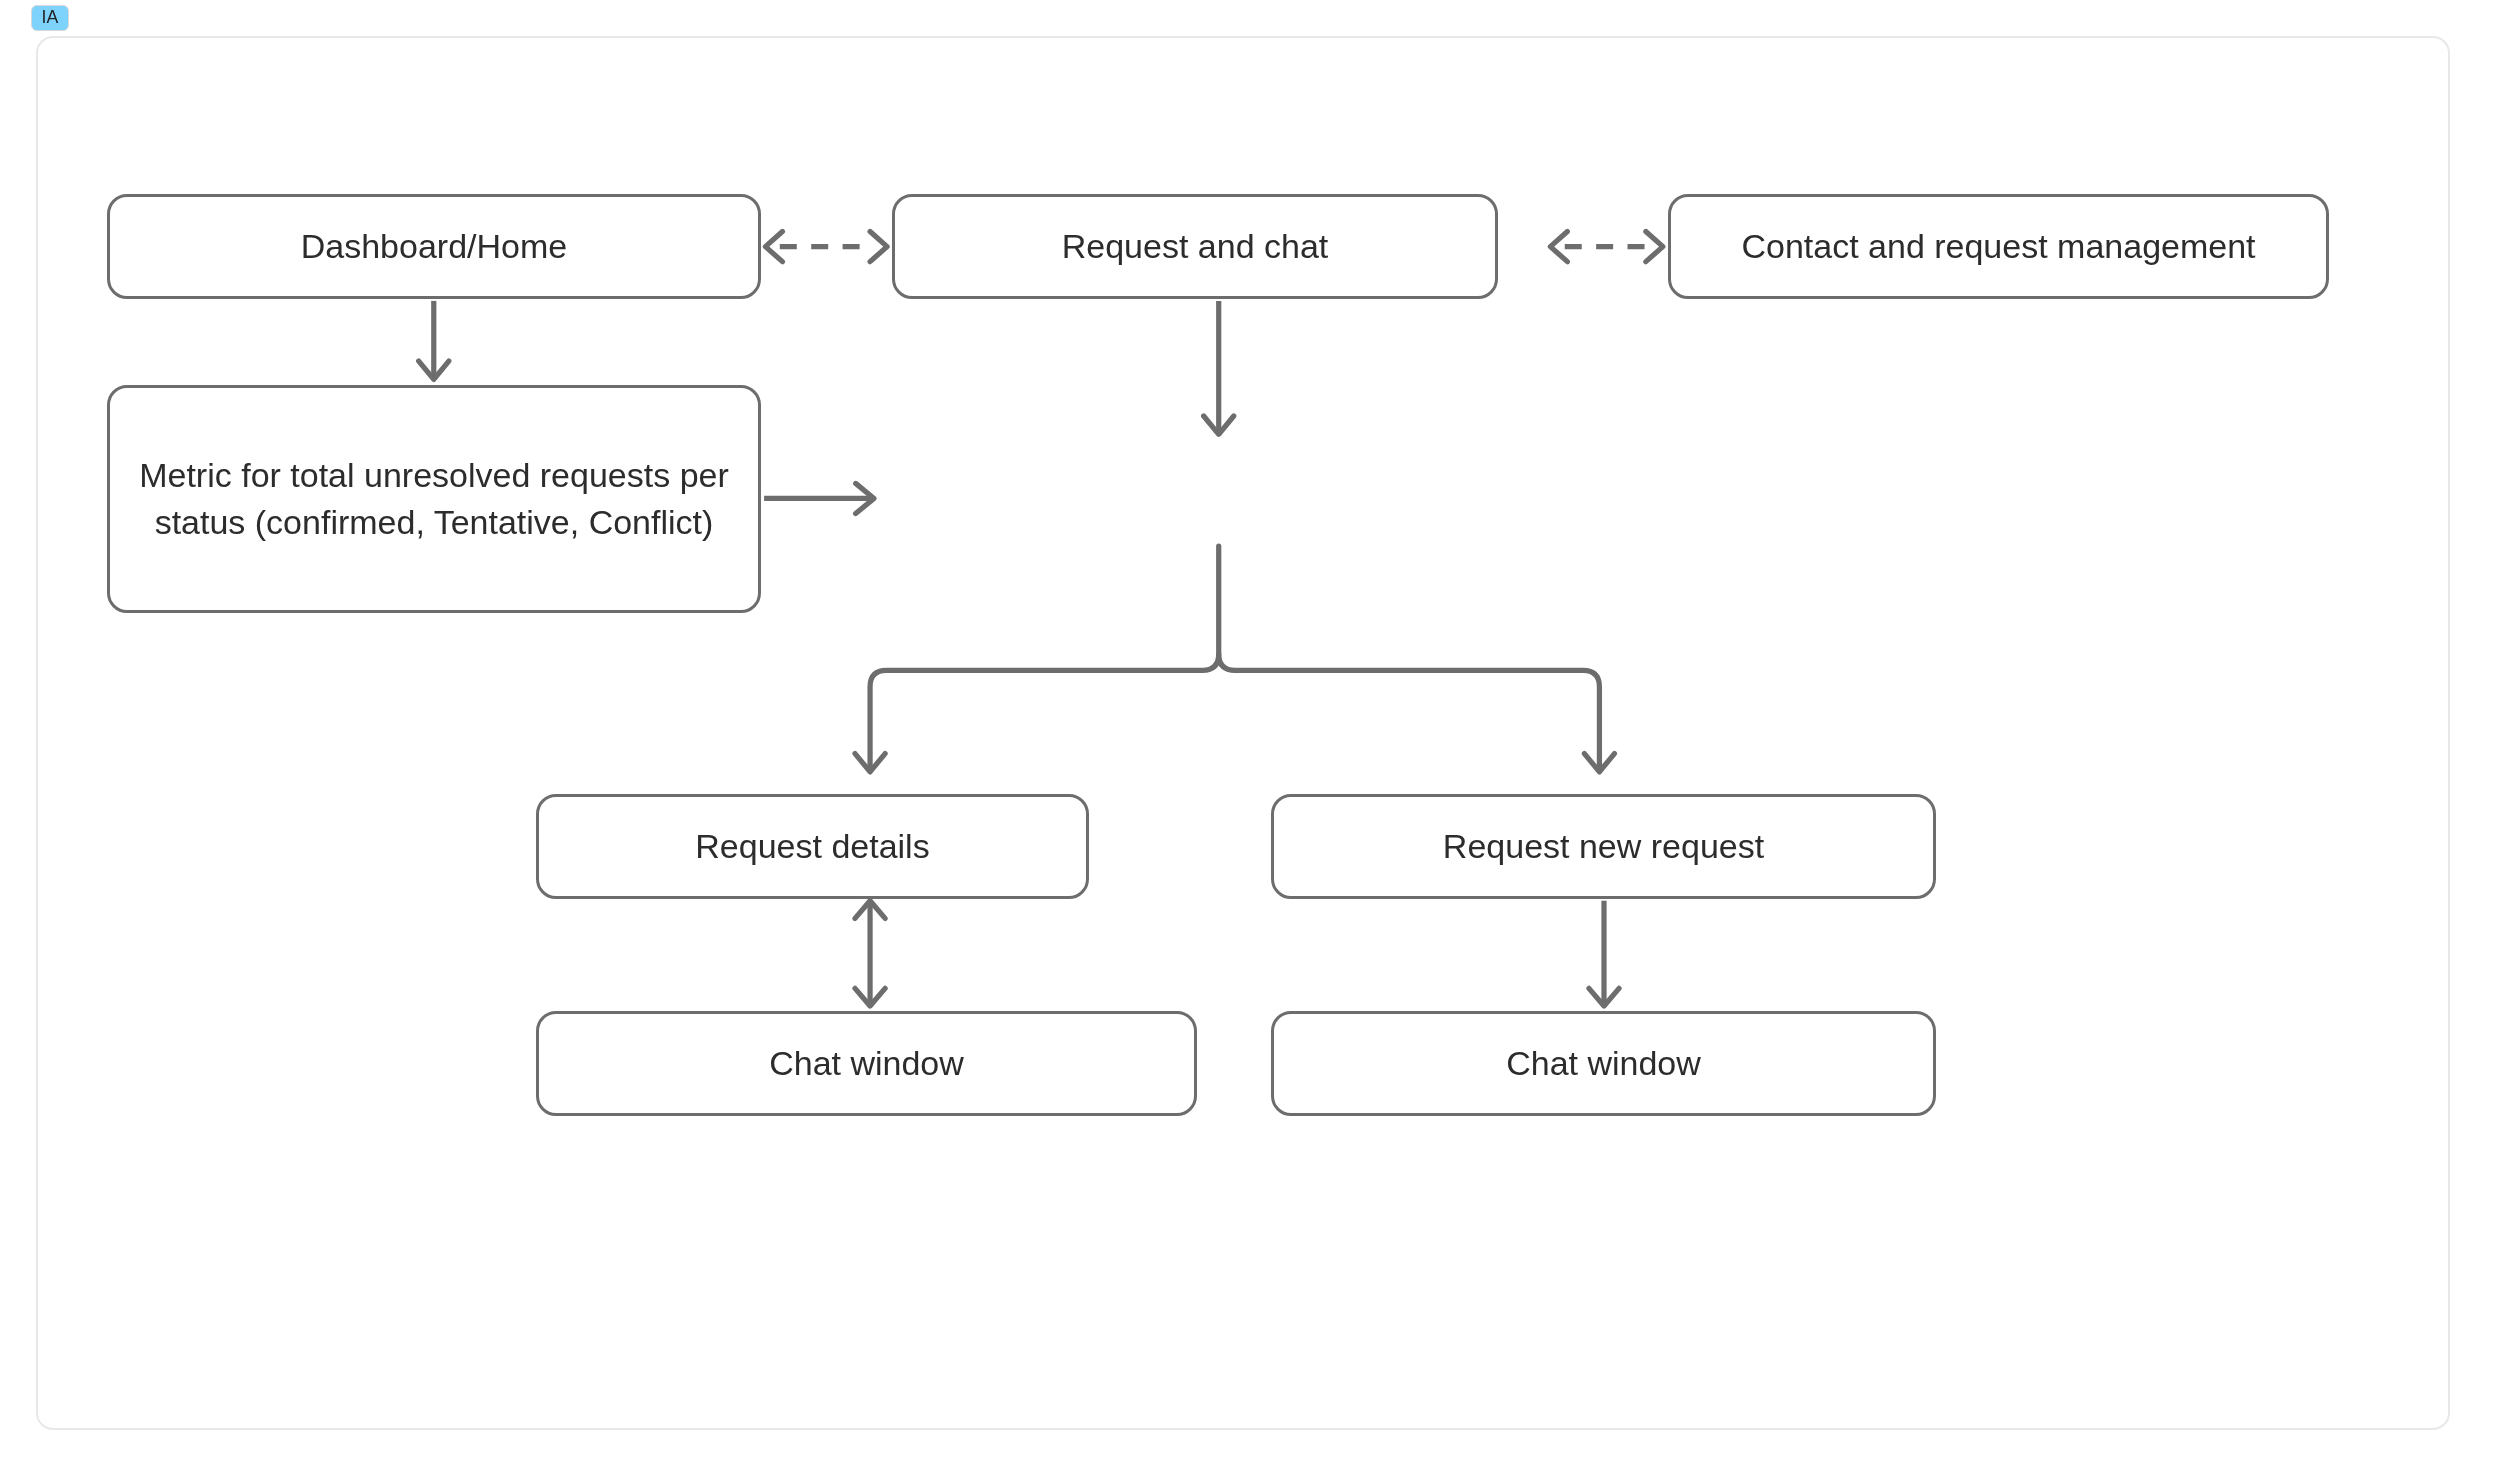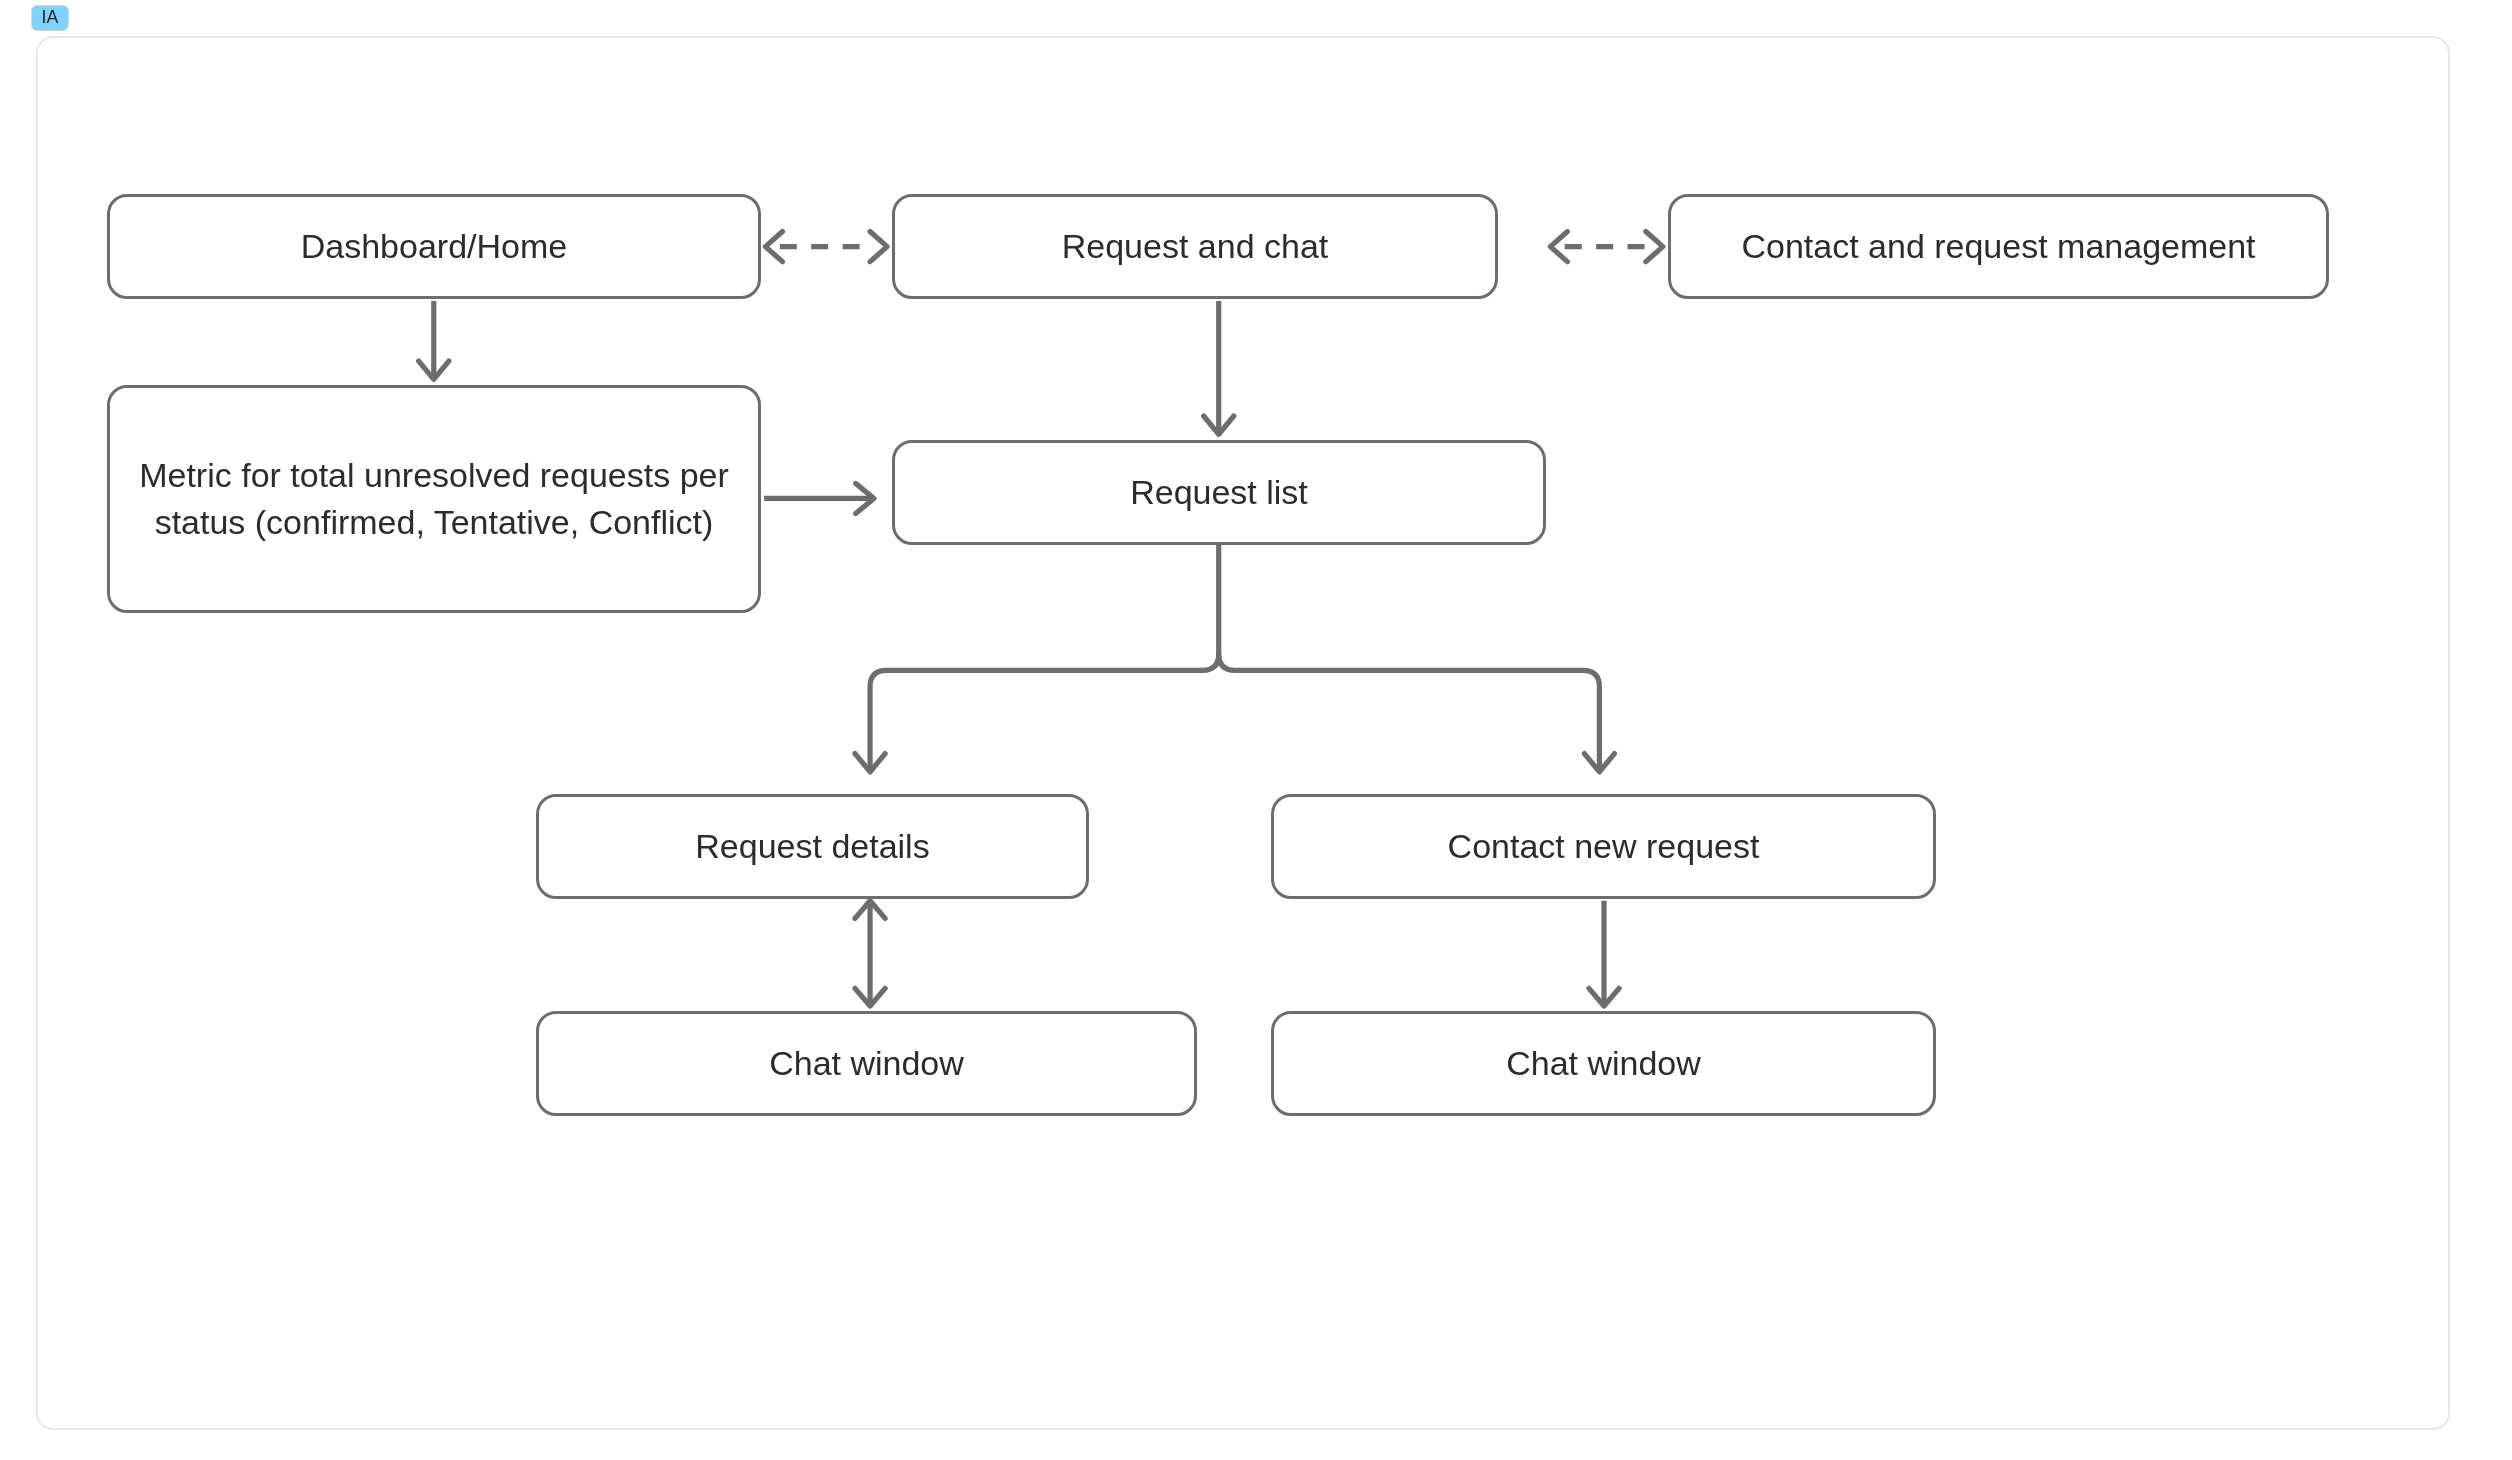--- a/index.html
+++ b/index.html
@@ -183,30 +183,27 @@
   </div>
 
   <div class="node" id="node-contact-device">
     <span class="node-label">Contact and request management</span>
   </div>
 
   <div class="node" id="node-metric">
     <span class="node-label">Metric for total unresolved requests per status (confirmed, Tentative, Conflict)</span>
   </div>
 
-  <div class="node" id="node-request-list">
-    <span class="node-label">Request list</span>
-  </div>
 
   <div class="node" id="node-request-details">
     <span class="node-label">Request details</span>
   </div>
 
   <div class="node" id="node-create-request">
-    <span class="node-label">Contact new request</span>
+    <span class="node-label">Request new request</span>
   </div>
 
   <div class="node" id="node-chat-left">
     <span class="node-label">Chat window</span>
   </div>
 
   <div class="node" id="node-chat-right">
     <span class="node-label">Chat window</span>
   </div>
 

